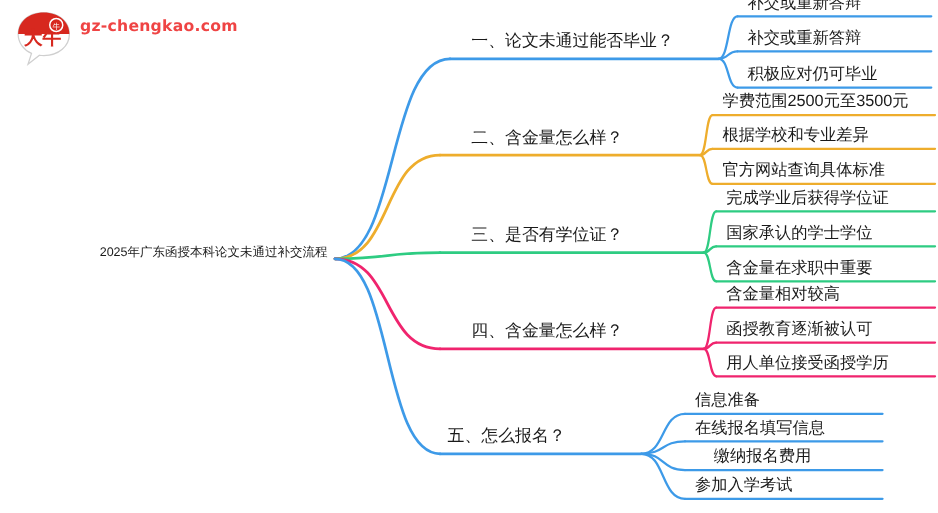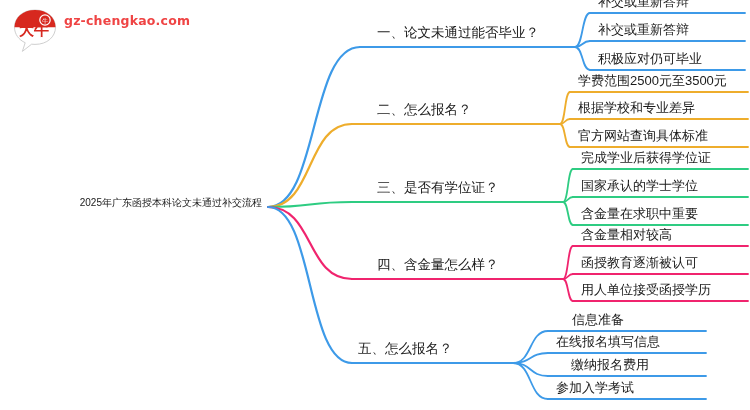--- a/index.html
+++ b/index.html
@@ -86,30 +86,30 @@
     <path d="M 513 363 C 532.25 363, 528.75 399, 548 399" fill="none" stroke="#3d9ae8" stroke-width="1.8" stroke-linecap="round"></path>
     <path d="M 548 399 L 706 399" fill="none" stroke="#3d9ae8" stroke-width="1.8" stroke-linecap="round"></path>
   </svg>
 
 <div id="labels-layer">
     <div class="node-label root-label" style="top: 198px; right: 488px;">2025年广东函授本科论文未通过补交流程</div>
     <div class="node-label branch-label" style="top: 26px; left: 377px; text-align: center;">一、论文未通过能否毕业？</div>
     <div class="node-label leaf-label" style="top: -5px; left: 598px;">补交或重新答辩</div>
     <div class="node-label leaf-label" style="top: 23px; left: 598px;">补交或重新答辩</div>
     <div class="node-label leaf-label" style="top: 52px; left: 598px;">积极应对仍可毕业</div>
-    <div class="node-label branch-label" style="top: 103px; left: 377px;">二、怎么报名？</div>
+    <div class="node-label branch-label" style="top: 103px; left: 377px;">二、含金量怎么样？</div>
     <div class="node-label leaf-label" style="top: 74px; left: 578px;">学费范围2500元至3500元</div>
     <div class="node-label leaf-label" style="top: 101px; left: 578px;">根据学校和专业差异</div>
     <div class="node-label leaf-label" style="top: 129px; left: 578px;">官方网站查询具体标准</div>
     <div class="node-label branch-label" style="top: 181px; left: 377px;">三、是否有学位证？</div>
     <div class="node-label leaf-label" style="top: 151px; left: 581px;">完成学业后获得学位证</div>
     <div class="node-label leaf-label" style="top: 179px; left: 581px;">国家承认的学士学位</div>
     <div class="node-label leaf-label" style="top: 207px; left: 581px;">含金量在求职中重要</div>
     <div class="node-label branch-label" style="top: 258px; left: 377px;">四、含金量怎么样？</div>
     <div class="node-label leaf-label" style="top: 228px; left: 581px;">含金量相对较高</div>
     <div class="node-label leaf-label" style="top: 256px; left: 581px;">函授教育逐渐被认可</div>
     <div class="node-label leaf-label" style="top: 283px; left: 581px;">用人单位接受函授学历</div>
     <div class="node-label branch-label" style="top: 342px; left: 358px;">五、怎么报名？</div>
-    <div class="node-label leaf-label" style="top: 313px; left: 556px; margin-left: 16px;">信息准备</div>
+    <div class="node-label leaf-label" style="top: 313px; left: 556px;">信息准备</div>
     <div class="node-label leaf-label" style="top: 335px; left: 556px;">在线报名填写信息</div>
     <div class="node-label leaf-label" style="top: 358px; left: 544px; margin-left: 27px;">缴纳报名费用</div>
     <div class="node-label leaf-label" style="top: 381px; left: 556px;">参加入学考试</div>
   </div>
 
 </body></html>

